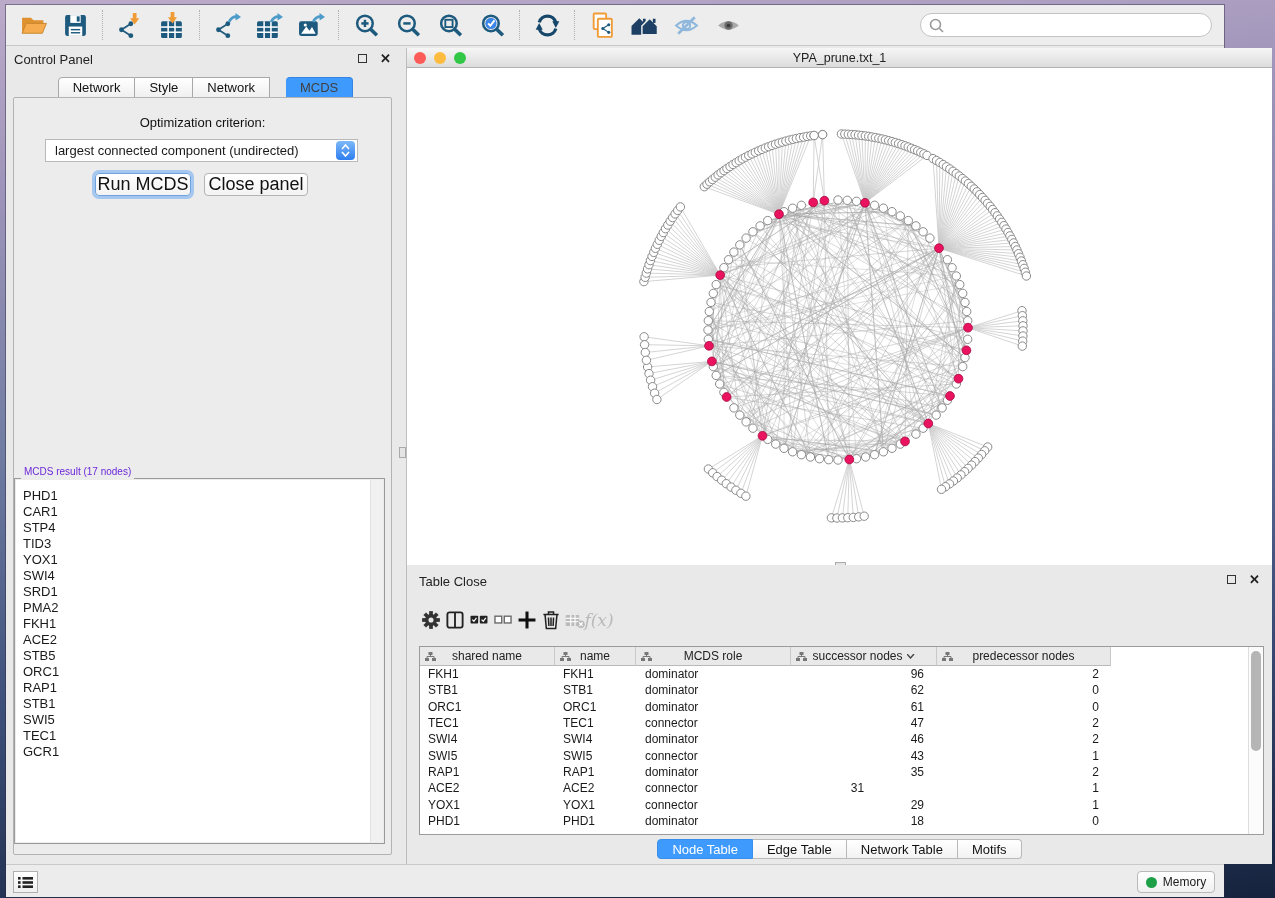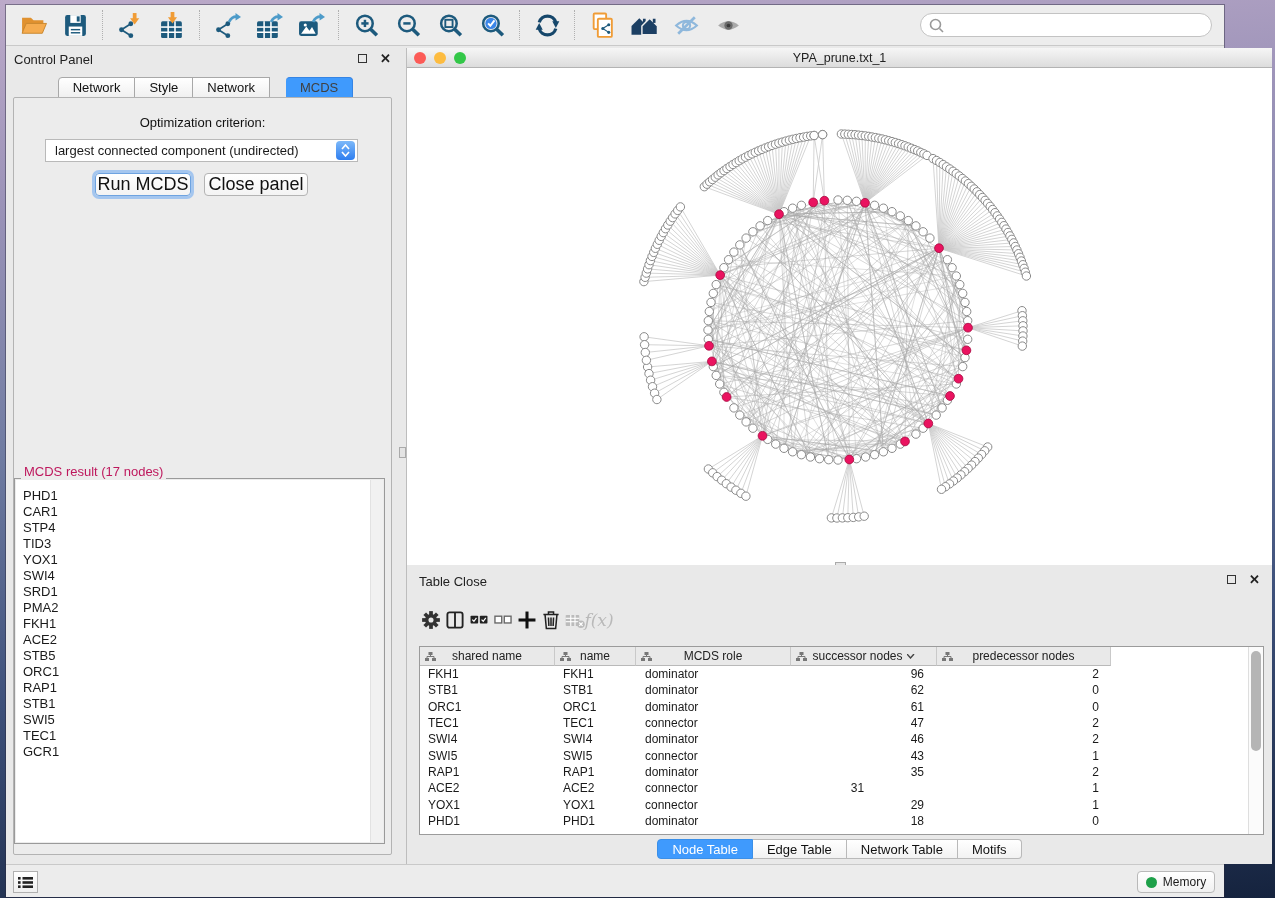--- a/index.html
+++ b/index.html
@@ -24,21 +24,21 @@
 .tab:last-child{border-radius:0 4px 0 0}
 .tab.active{background:#3f9afd;color:#404040;border-color:#3584e4;border-radius:4px 4px 0 0;margin-left:16px}
 #cp-box{position:absolute;left:7px;top:92px;width:379px;height:758px;background:#ececec;border:1px solid #b3b3b3;border-radius:2px}
 #opt-label{position:absolute;left:0;top:17px;width:100%;text-align:center;font-size:13px;color:#111}
 #criterion{position:absolute;left:31px;top:41px;width:313px;height:23px;background:#fff;border:1px solid #b9b9b9;border-radius:0;display:flex;align-items:center;font-size:13px;padding-left:9px}
 #stepper{margin-left:auto;margin-right:2px;width:19px;height:19px;border-radius:4px;background:linear-gradient(#7db9f9,#2e7ef0);display:flex;flex-direction:column;align-items:center;justify-content:center;gap:1px}
 .btn{position:absolute;height:23px;border:1px solid #b4b4b4;border-radius:4px;background:linear-gradient(#fff,#f3f3f3);font-size:18px;display:flex;align-items:center;justify-content:center;color:#111}
 #run-btn{left:81px;top:75px;width:96px;border-color:#6ea3e0;box-shadow:0 0 0 3px rgba(106,168,243,.55)}
 #closep-btn{left:190px;top:75px;width:104px}
 #mcds-field{position:absolute;left:0;top:380px;width:371px;height:366px;border:1px solid #9a9a9a}
-#mcds-legend{position:absolute;left:6px;top:-14px;background:#ececec;padding:0 3px;font-size:13px;line-height:14px;color:#be185d;z-index:3}
+#mcds-legend{position:absolute;left:6px;top:-14px;background:#ececec;padding:0 3px;font-size:10px;line-height:14px;color:#6d28d9;z-index:3}
 #mcds-list{position:absolute;left:1px;top:1px;right:1px;bottom:1px;background:#fff;padding:8px 0 0 7px;font-size:13px;line-height:16px;overflow:hidden}
 #mcds-scroll{position:absolute;right:1px;top:1px;bottom:1px;width:13px;background:#f1f1f1;border-left:1px solid #e2e2e2;z-index:2}
 
 #net-titlebar{position:absolute;left:401px;top:43px;width:865px;height:20px;background:linear-gradient(#f6f6f6,#dcdcdc);border-bottom:1px solid #b3b3b3;display:flex;align-items:center}
 .lights{display:flex;gap:8px;margin-left:7px}
 .light{width:12px;height:12px;border-radius:50%}
 #net-title{position:absolute;left:0;width:100%;text-align:center;font-size:12.5px;color:#222}
 #net-canvas{position:absolute;left:401px;top:63px;width:865px;height:497px;background:#fff}
 #vsplit{position:absolute;left:400px;top:43px;width:1px;height:817px;background:#bdbdbd}
 #vgrip{position:absolute;left:393px;top:442px;width:7px;height:11px;background:#e4e4e4;border:1px solid #aaa}

